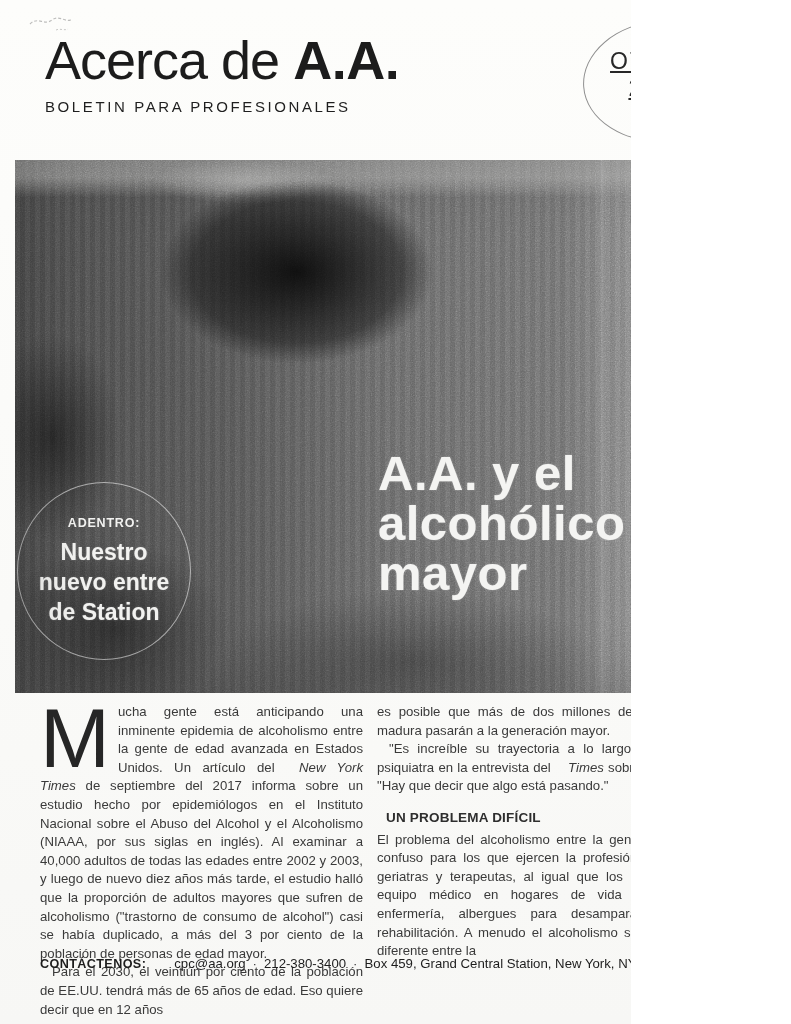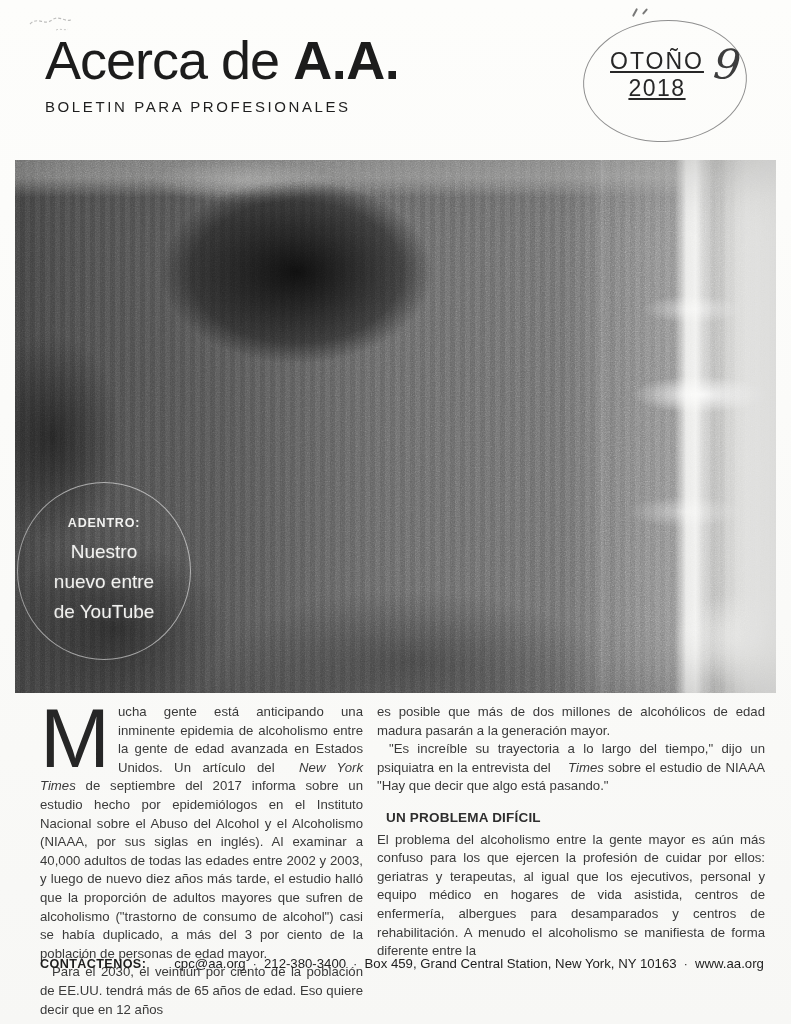--- a/index.html
+++ b/index.html
@@ -1,20 +1,20 @@
 <!DOCTYPE html>
 <html><head>
 <meta charset="utf-8">
 <style>
   * { margin:0; padding:0; box-sizing:border-box; }
   html,body { width:791px; height:1024px; }
   body { font-family:"Liberation Sans", sans-serif; background:#ffffff; }
 
   .page {
-    position:relative; width:791px; height:1024px; overflow:hidden;
+    position:relative; width:631px; height:1024px; overflow:hidden;
     background:linear-gradient(180deg,#fdfdfb 0%,#fafaf8 60%,#f7f7f5 100%);
     color:#2b2b2b;
   }
 
   
   .scribble { position:absolute; left:26px; top:8px; opacity:.55; }
   .masthead { position:absolute; left:45px; top:30px; }
   .masthead h1 {
     font-size:54px; font-weight:400; letter-spacing:-1px; color:#1c1c1c; line-height:60px;
   }
@@ -69,21 +69,21 @@
   }
   .grain { position:absolute; inset:0; mix-blend-mode:overlay; opacity:.55; }
 
   .adentro-circle {
     position:absolute; left:2px; top:322px; width:174px; height:178px;
     border:1.5px solid rgba(255,255,255,.55); border-radius:50%;
     display:flex; flex-direction:column; align-items:center; justify-content:center;
     text-align:right; color:#f2f2f0;
   }
   .adentro-circle .kicker { font-size:12.5px; font-weight:700; letter-spacing:.8px; margin-bottom:7px; }
-  .adentro-circle .big { font-size:19px; line-height:30px; font-weight:400; text-shadow:0 0 2px rgba(255,255,255,.25); }
+  .adentro-circle .big { font-size:23px; line-height:30px; font-weight:700; text-shadow:0 0 2px rgba(255,255,255,.25); }
 
   .photo-headline {
     position:absolute; left:363px; top:288px;
     font-size:49px; font-weight:700; line-height:50px; letter-spacing:.5px;
     color:#f4f4f2; text-shadow:0 0 2px rgba(255,255,255,.35);
   }
 
   
   .columns {
     position:absolute; left:0; top:703px; width:791px;
@@ -144,23 +144,28 @@
         <feTurbulence type="fractalNoise" baseFrequency="0.8" numOctaves="3" stitchTiles="stitch"></feTurbulence>
         <feColorMatrix type="saturate" values="0"></feColorMatrix>
       </filter>
       <rect width="761" height="533" fill="#808080" filter="url(#grain-f)"></rect>
     </svg>
 
     <div class="adentro-circle">
       <div class="kicker">ADENTRO:</div>
       <div class="big">Nuestro</div>
       <div class="big">nuevo entre</div>
-      <div class="big">de YouTube</div>
+      <div class="big">de Station</div>
     </div>
 
+    <div class="photo-headline">
+      <div>A.A. y el</div>
+      <div>alcohólico</div>
+      <div>mayor</div>
+    </div>
   </figure>
 
   <main class="columns">
     <section class="col-left">
       <p><span class="dropcap">M</span><span>ucha gente está anticipando una inminente epidemia de alcoholismo entre la gente de edad avanzada en Estados Unidos. Un artículo del </span><em>New York Times</em><span> de septiembre del 2017 informa sobre un estudio hecho por epidemiólogos en el Instituto Nacional sobre el Abuso del Alcohol y el Alcoholismo (NIAAA, por sus siglas en inglés). Al examinar a 40,000 adultos de todas las edades entre 2002 y 2003, y luego de nuevo diez años más tarde, el estudio halló que la proporción de adultos mayores que sufren de alcoholismo ("trastorno de consumo de alcohol") casi se había duplicado, a más del 3 por ciento de la población de personas de edad mayor.</span></p>
       <p class="indent">Para el 2030, el veintiún por ciento de la población de EE.UU. tendrá más de 65 años de edad. Eso quiere decir que en 12 años</p>
     </section>
 
     <section class="col-right">
       <p>es posible que más de dos millones de alcohólicos de edad madura pasarán a la generación mayor.</p>

